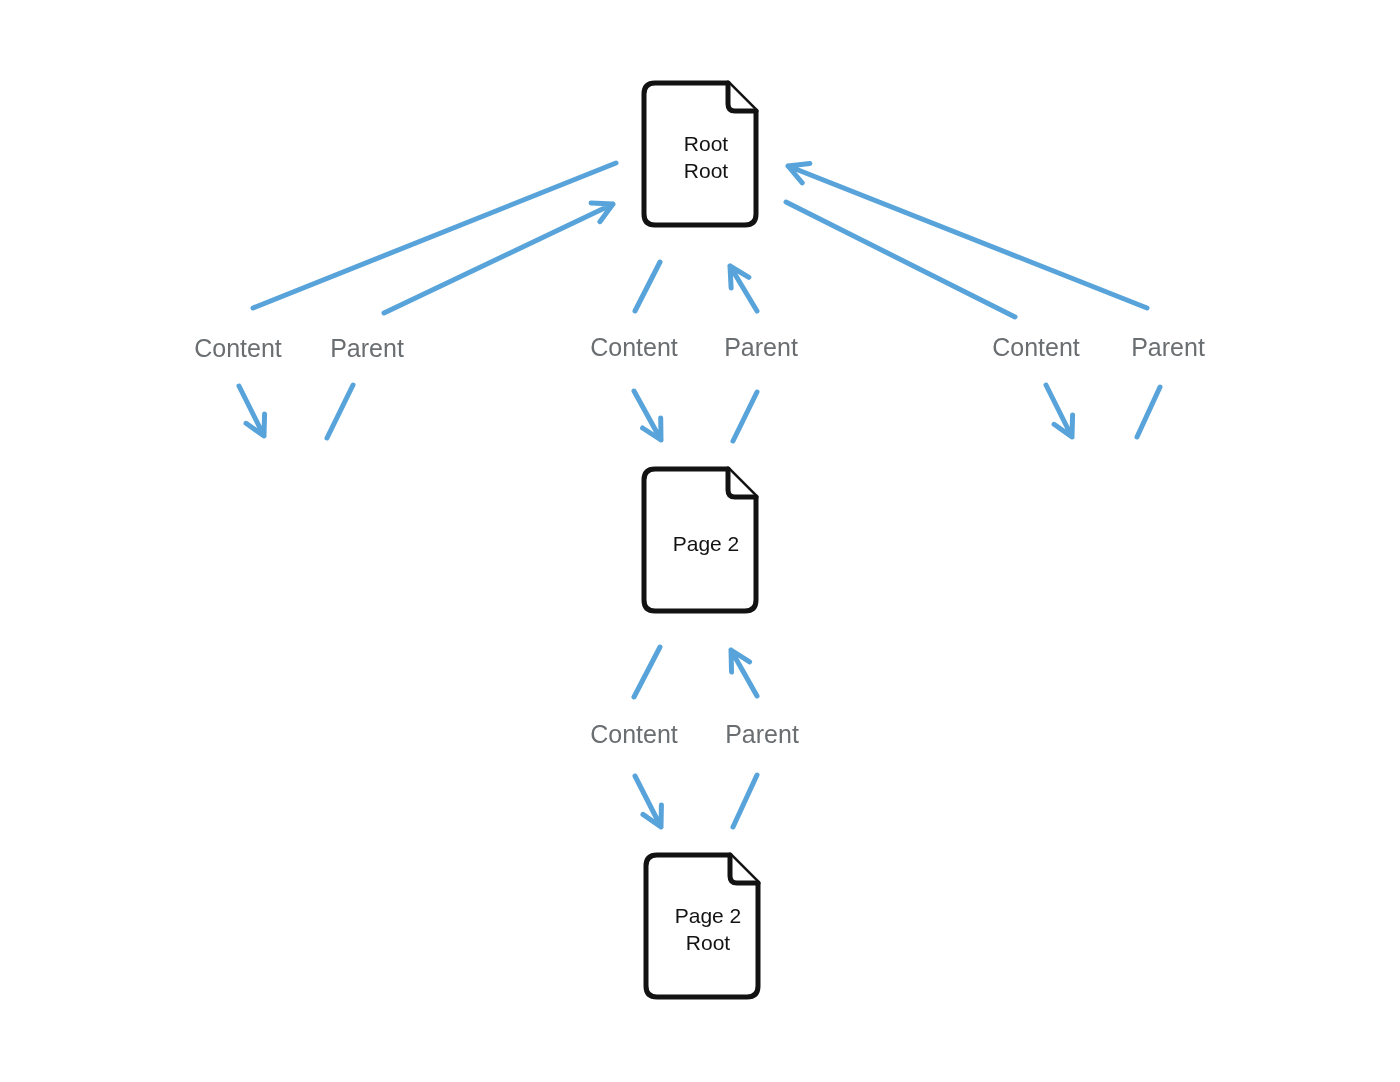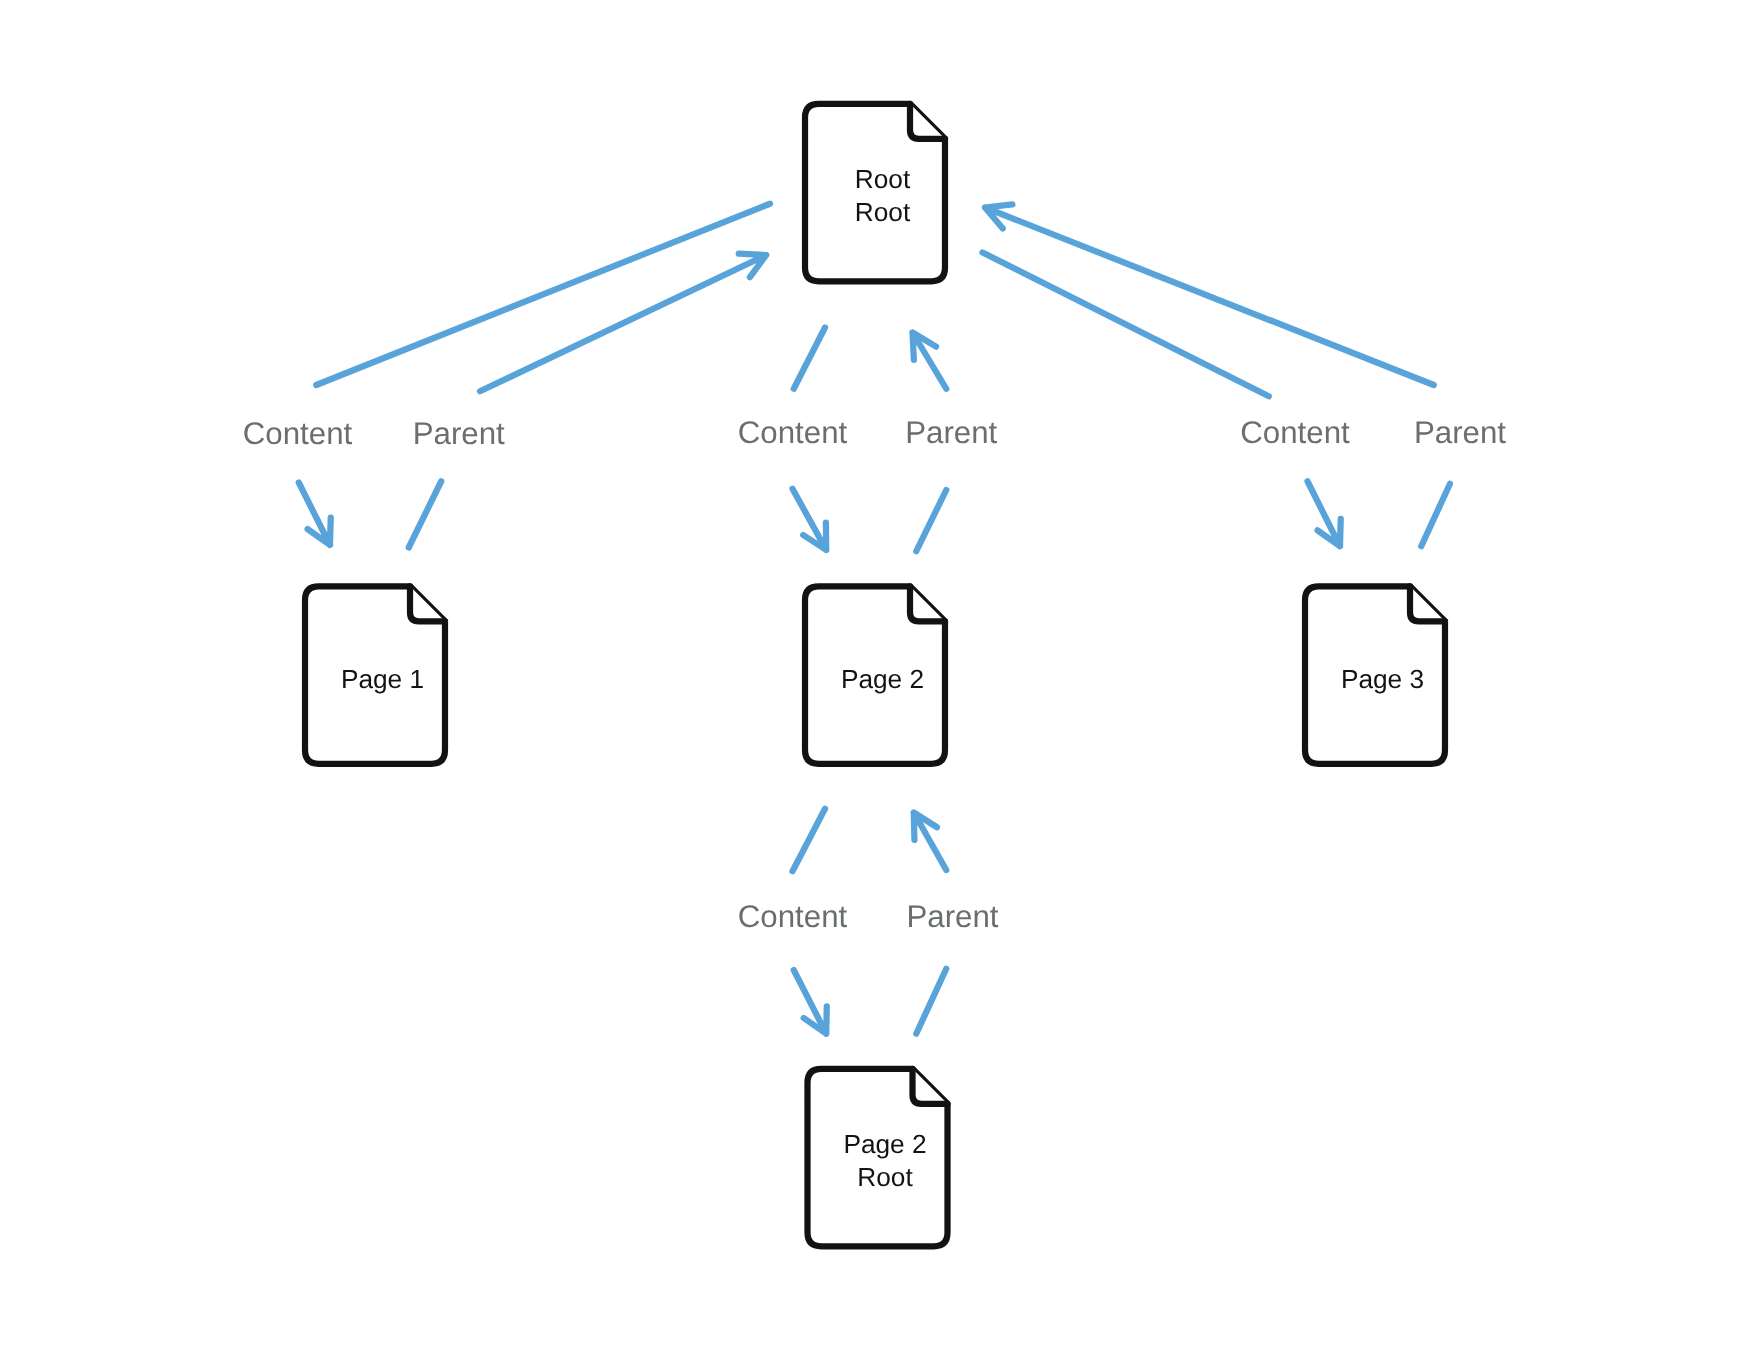--- a/index.html
+++ b/index.html
@@ -68,49 +68,31 @@
     <svg class="doc" viewBox="0 0 118 148">
       <path class="doc-body" d="M 87 3 H 14 Q 3 3 3 14 V 134 Q 3 145 14 145 H 104 Q 115 145 115 134 V 31 L 87 3 Z"></path>
       <path class="doc-fold" d="M 87 3 V 24 Q 87 31 94 31 H 115" fill="none"></path>
     </svg>
     <div class="node-label">
       <span>Root</span>
       <span>Root</span>
     </div>
   </div>
 
-  <div class="node" style="left:241px;top:466px">
-    <svg class="doc" viewBox="0 0 118 148">
-      <path class="doc-body" d="M 87 3 H 14 Q 3 3 3 14 V 134 Q 3 145 14 145 H 104 Q 115 145 115 134 V 31 L 87 3 Z"></path>
-      <path class="doc-fold" d="M 87 3 V 24 Q 87 31 94 31 H 115" fill="none"></path>
-    </svg>
-    <div class="node-label">
-      <span>Page 1</span>
-    </div>
-  </div>
 
   <div class="node" style="left:641px;top:466px">
     <svg class="doc" viewBox="0 0 118 148">
       <path class="doc-body" d="M 87 3 H 14 Q 3 3 3 14 V 134 Q 3 145 14 145 H 104 Q 115 145 115 134 V 31 L 87 3 Z"></path>
       <path class="doc-fold" d="M 87 3 V 24 Q 87 31 94 31 H 115" fill="none"></path>
     </svg>
     <div class="node-label">
       <span>Page 2</span>
     </div>
   </div>
 
-  <div class="node" style="left:1041px;top:466px">
-    <svg class="doc" viewBox="0 0 118 148">
-      <path class="doc-body" d="M 87 3 H 14 Q 3 3 3 14 V 134 Q 3 145 14 145 H 104 Q 115 145 115 134 V 31 L 87 3 Z"></path>
-      <path class="doc-fold" d="M 87 3 V 24 Q 87 31 94 31 H 115" fill="none"></path>
-    </svg>
-    <div class="node-label">
-      <span>Page 3</span>
-    </div>
-  </div>
 
   <div class="node" style="left:643px;top:852px">
     <svg class="doc" viewBox="0 0 118 148">
       <path class="doc-body" d="M 87 3 H 14 Q 3 3 3 14 V 134 Q 3 145 14 145 H 104 Q 115 145 115 134 V 31 L 87 3 Z"></path>
       <path class="doc-fold" d="M 87 3 V 24 Q 87 31 94 31 H 115" fill="none"></path>
     </svg>
     <div class="node-label">
       <span>Page 2</span>
       <span>Root</span>
     </div>

